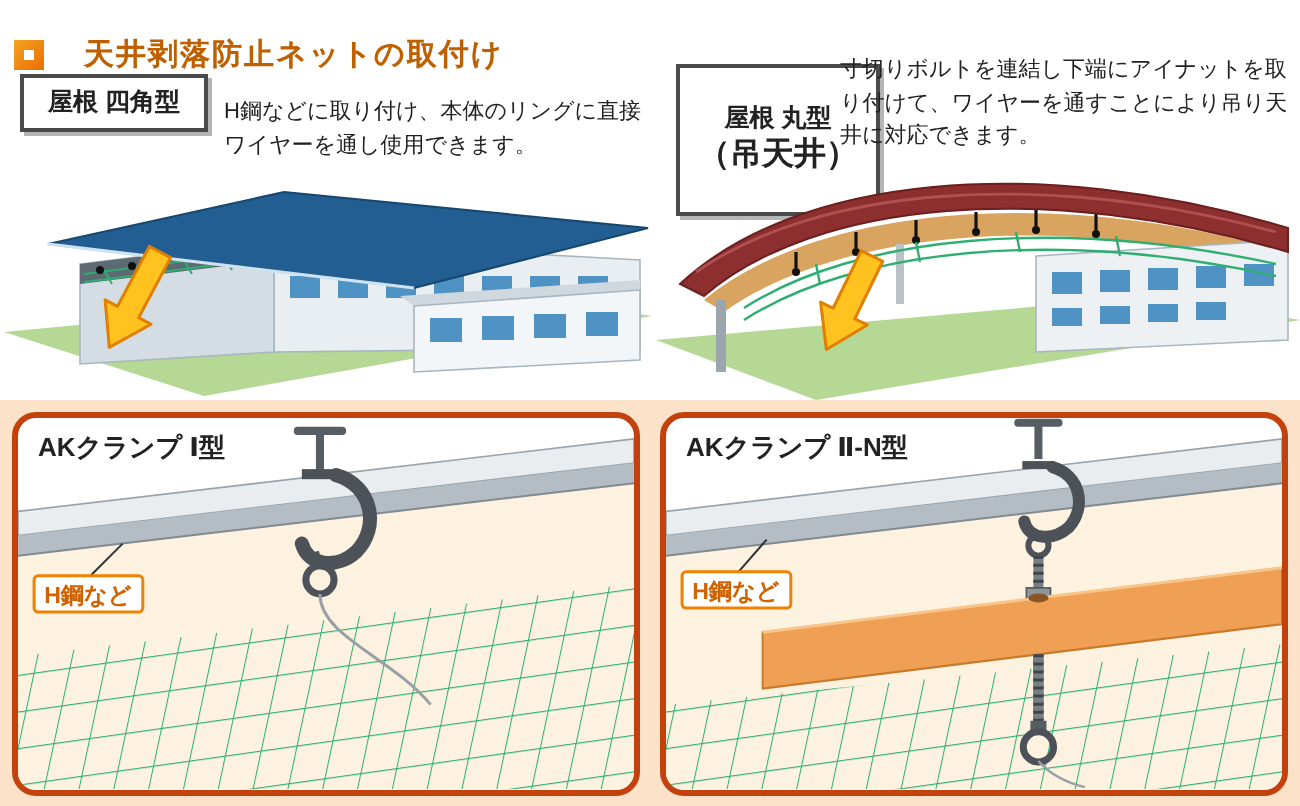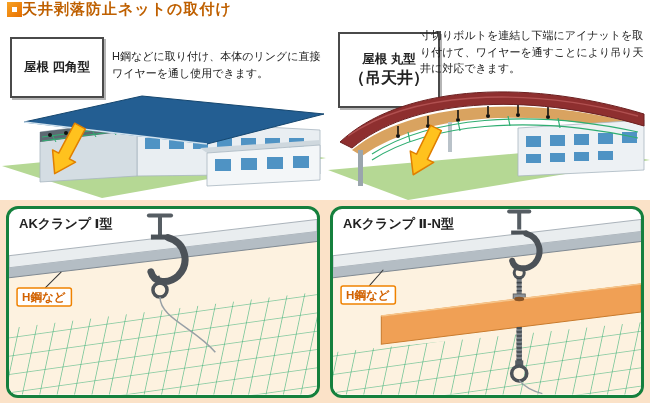--- a/index.html
+++ b/index.html
@@ -6,51 +6,51 @@
   body { background:#fff; }
   .page {
     position:relative; width:650px; height:403px; overflow:hidden;
     background:#ffffff;
     font-family:"Liberation Sans","DejaVu Sans",sans-serif;
   }
   .bottom-bg {
     position:absolute; left:0; top:200px; width:650px; height:203px;
     background:#fbe2c8;
   }
-  .header { position:absolute; left:7px; top:0; display:flex; align-items:center; gap:0; }
+  .header { position:absolute; left:7px; top:18px; display:flex; align-items:center; gap:20px; }
   .bullet {
     width:15px; height:15px;
     background:linear-gradient(135deg,#f7a324,#e86f00);
     position:relative;
   }
   .bullet .inner {
     position:absolute; left:5px; top:5px; width:5px; height:5px; background:#fff;
   }
   .page-title { font-size:15px; font-weight:bold; color:#bf6000; letter-spacing:1px; }
 
   .roof-label {
     position:absolute; background:#fff; border:2px solid #4a4a4a;
     box-shadow:2px 2px 0 rgba(90,90,90,.45);
     font-weight:bold; color:#222; text-align:center;
   }
-  .roof-label-left { left:10px; top:37px; padding:20px 12px; font-size:12.5px; }
+  .roof-label-left { left:10px; top:37px; padding:4px 12px; font-size:12.5px; }
   .roof-label-right { left:338px; top:32px; padding:18px 9px; font-size:12.5px; line-height:1.25; }
   .roof-label-right .sub { font-size:16px; }
 
   .desc { position:absolute; font-size:11px; color:#222; line-height:1.5; }
   .desc-left { left:112px; top:48px; width:212px; }
   .desc-right { left:420px; top:27px; width:228px; }
 
   .building { position:absolute; }
   .building-left { left:2px; top:70px; }
   .building-right { left:328px; top:74px; }
 
   .panel {
     position:absolute; width:314px; height:192px;
-    border:3px solid #15803d; border-radius:12px;
+    border:3px solid #c2410c; border-radius:12px;
     background:#fff; overflow:hidden; top:206px;
   }
   .panel-left { left:6px; }
   .panel-right { left:330px; }
   .panel-title {
     position:absolute; left:10px; top:6px; z-index:3;
     font-size:13px; font-weight:bold; color:#222;
   }
   .panel-art { position:absolute; left:0; top:0; width:100%; height:100%; z-index:1; }
 </style>

